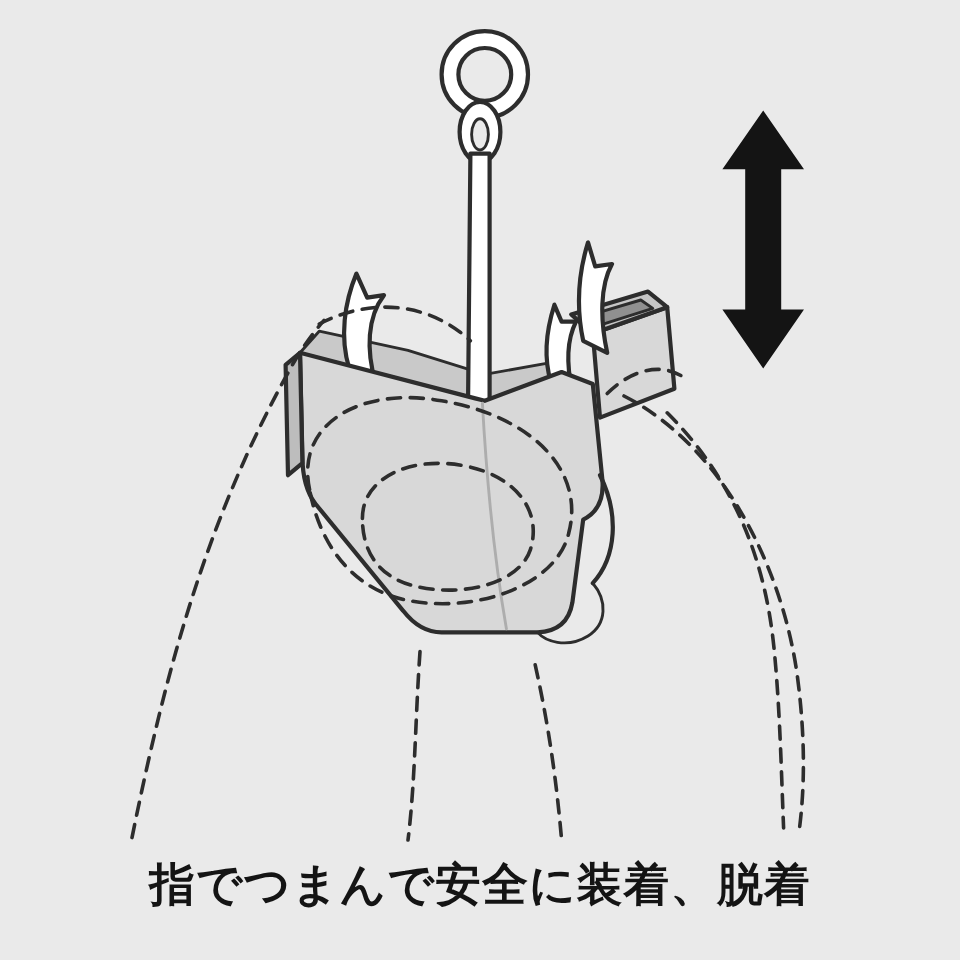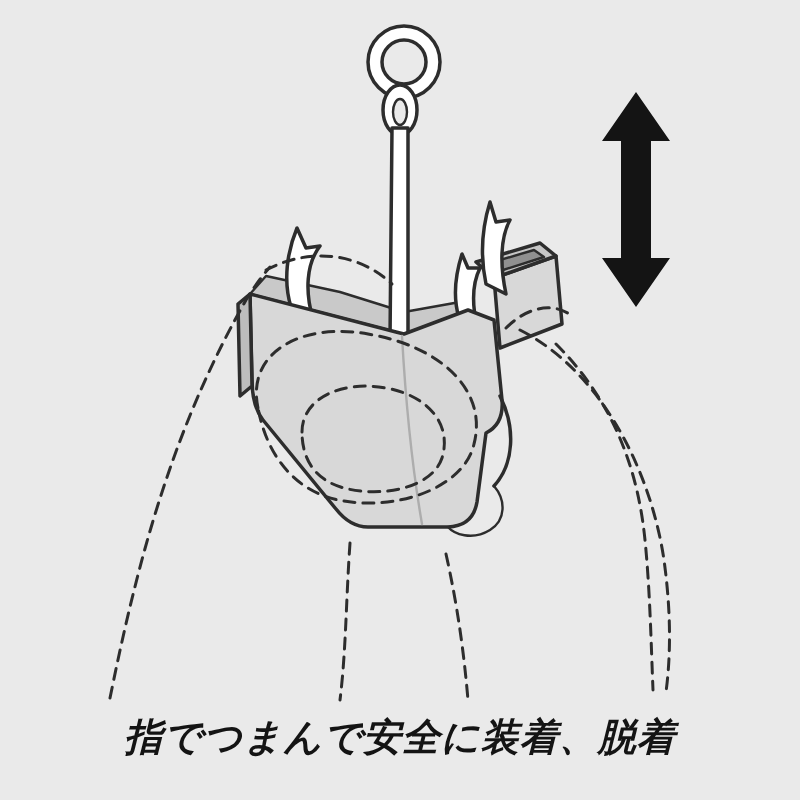--- a/index.html
+++ b/index.html
@@ -50,21 +50,20 @@
   .caption{
     position:absolute;
     left:0;right:0;
     top:712px;
     text-align:center;
     font-size:38px;
     font-weight:bold;
     letter-spacing:1px;
     color:var(--text);
     user-select:none;
-    font-style:italic;
   }
 </style>
 </head>
 <body>
 
 <div class="stage">
 
   <svg width="800" height="800" viewBox="0 0 800 800">
 
     <g>

